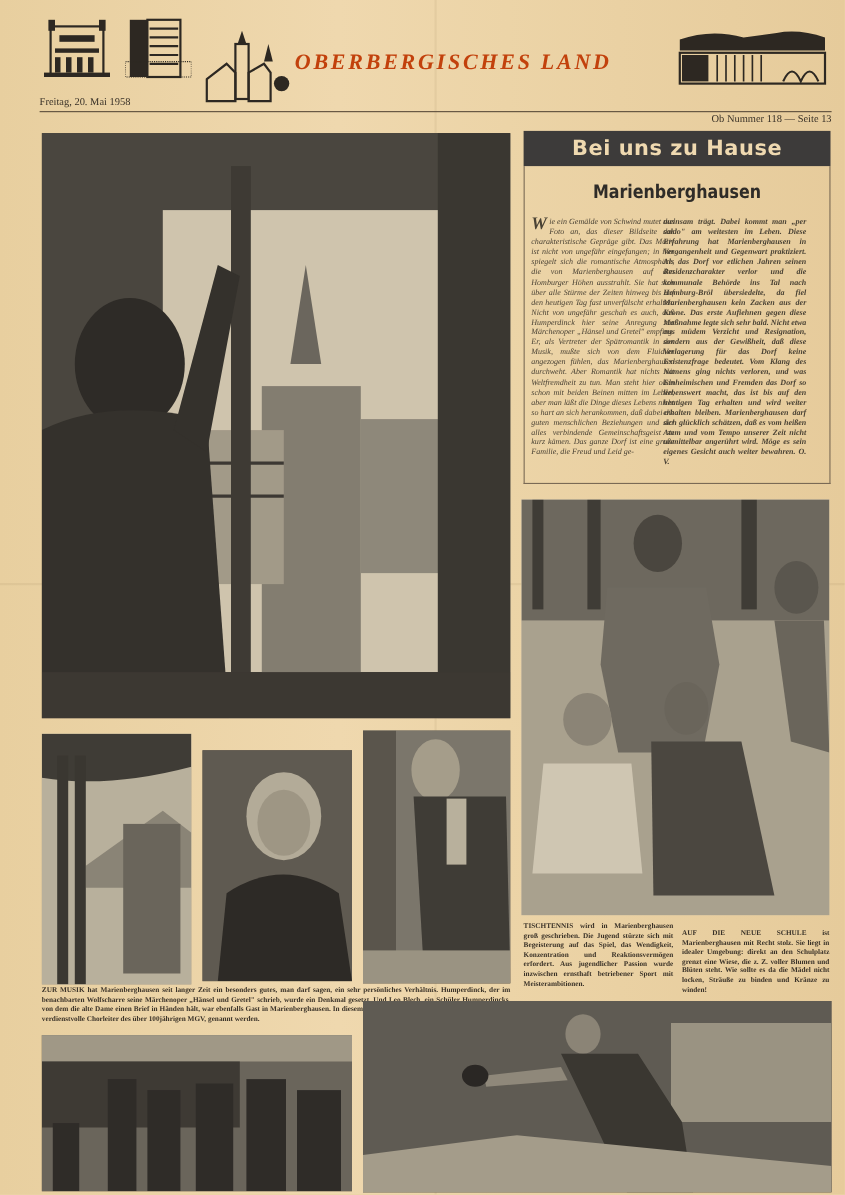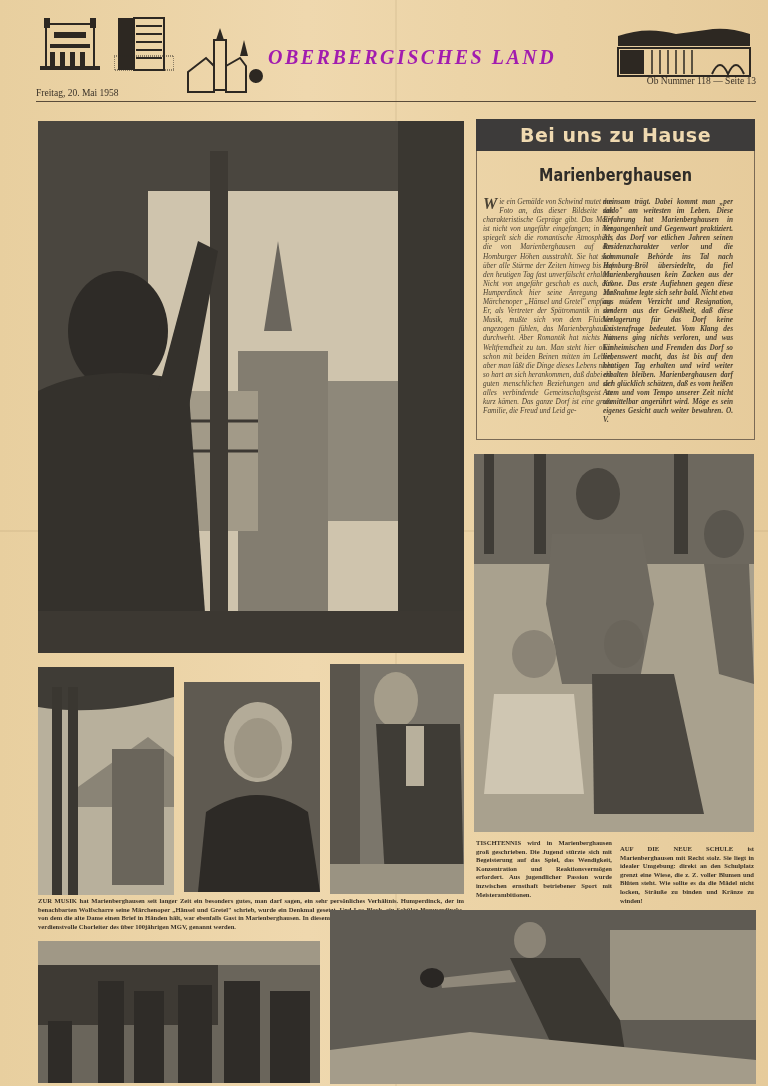--- a/index.html
+++ b/index.html
@@ -2,23 +2,23 @@
 <html><head>
 <meta charset="utf-8">
 <style>
   html,body{margin:0;padding:0;}
   body{width:768px;height:1086px;background:#ecd3a6;position:relative;overflow:hidden;font-family:"Liberation Serif",serif;color:#3a3228;}
   .paper{position:absolute;left:0;top:0;width:768px;height:1086px;background:linear-gradient(90deg,#e8cf9f 0%,#efd8ae 40%,#ecd4a7 60%,#e6cb9b 100%);}
   .fold-v{position:absolute;left:395px;top:0;width:2px;height:1086px;background:rgba(160,130,90,0.12);}
   .fold-h{position:absolute;left:0;top:530px;width:768px;height:2px;background:rgba(160,130,90,0.12);}
 
   .masthead{position:absolute;left:36px;top:8px;width:720px;height:82px;}
-  .mast-title{position:absolute;left:232px;top:38px;font-family:"Liberation Serif",serif;font-weight:bold;font-style:italic;font-size:20px;letter-spacing:2.5px;color:#a21caf;}
+  .mast-title{position:absolute;left:232px;top:38px;font-family:"Liberation Serif",serif;font-weight:bold;font-style:italic;font-size:20px;letter-spacing:2.5px;color:#c2410c;}
   .dateline{position:absolute;left:36px;top:88px;font-size:9.5px;color:#3a3228;}
-  .issue{position:absolute;right:12px;top:76px;font-size:9.5px;color:#3a3228;text-align:center;}
+  .issue{position:absolute;right:12px;top:104px;font-size:9.5px;color:#3a3228;text-align:center;}
   .rule{position:absolute;left:36px;top:101px;width:720px;height:1px;background:#5a4c3a;}
 
   .photo{position:absolute;background:#5e584e;overflow:hidden;}
   .photo svg{display:block;width:100%;height:100%;}
 
   .boxhead{position:absolute;left:476px;top:119px;width:279px;height:32px;background:#3d3b3a;color:#efd9b0;font-family:"DejaVu Sans",sans-serif;font-weight:bold;font-size:19px;text-align:center;line-height:32px;letter-spacing:0.5px;}
   .article{position:absolute;left:476px;top:151px;width:277px;height:288px;border:1px solid #7a6a55;border-top:none;}
   .art-title{position:absolute;left:0;top:14px;width:277px;text-align:center;font-family:"DejaVu Sans",sans-serif;font-weight:bold;font-size:17px;color:#2f2c28;transform:scaleX(0.85);}
   .col{position:absolute;top:46px;width:130px;font-family:"Liberation Serif",serif;font-style:italic;font-size:7.3px;line-height:9.1px;text-align:justify;color:#4a4234;}
   .col1{left:6px;}

